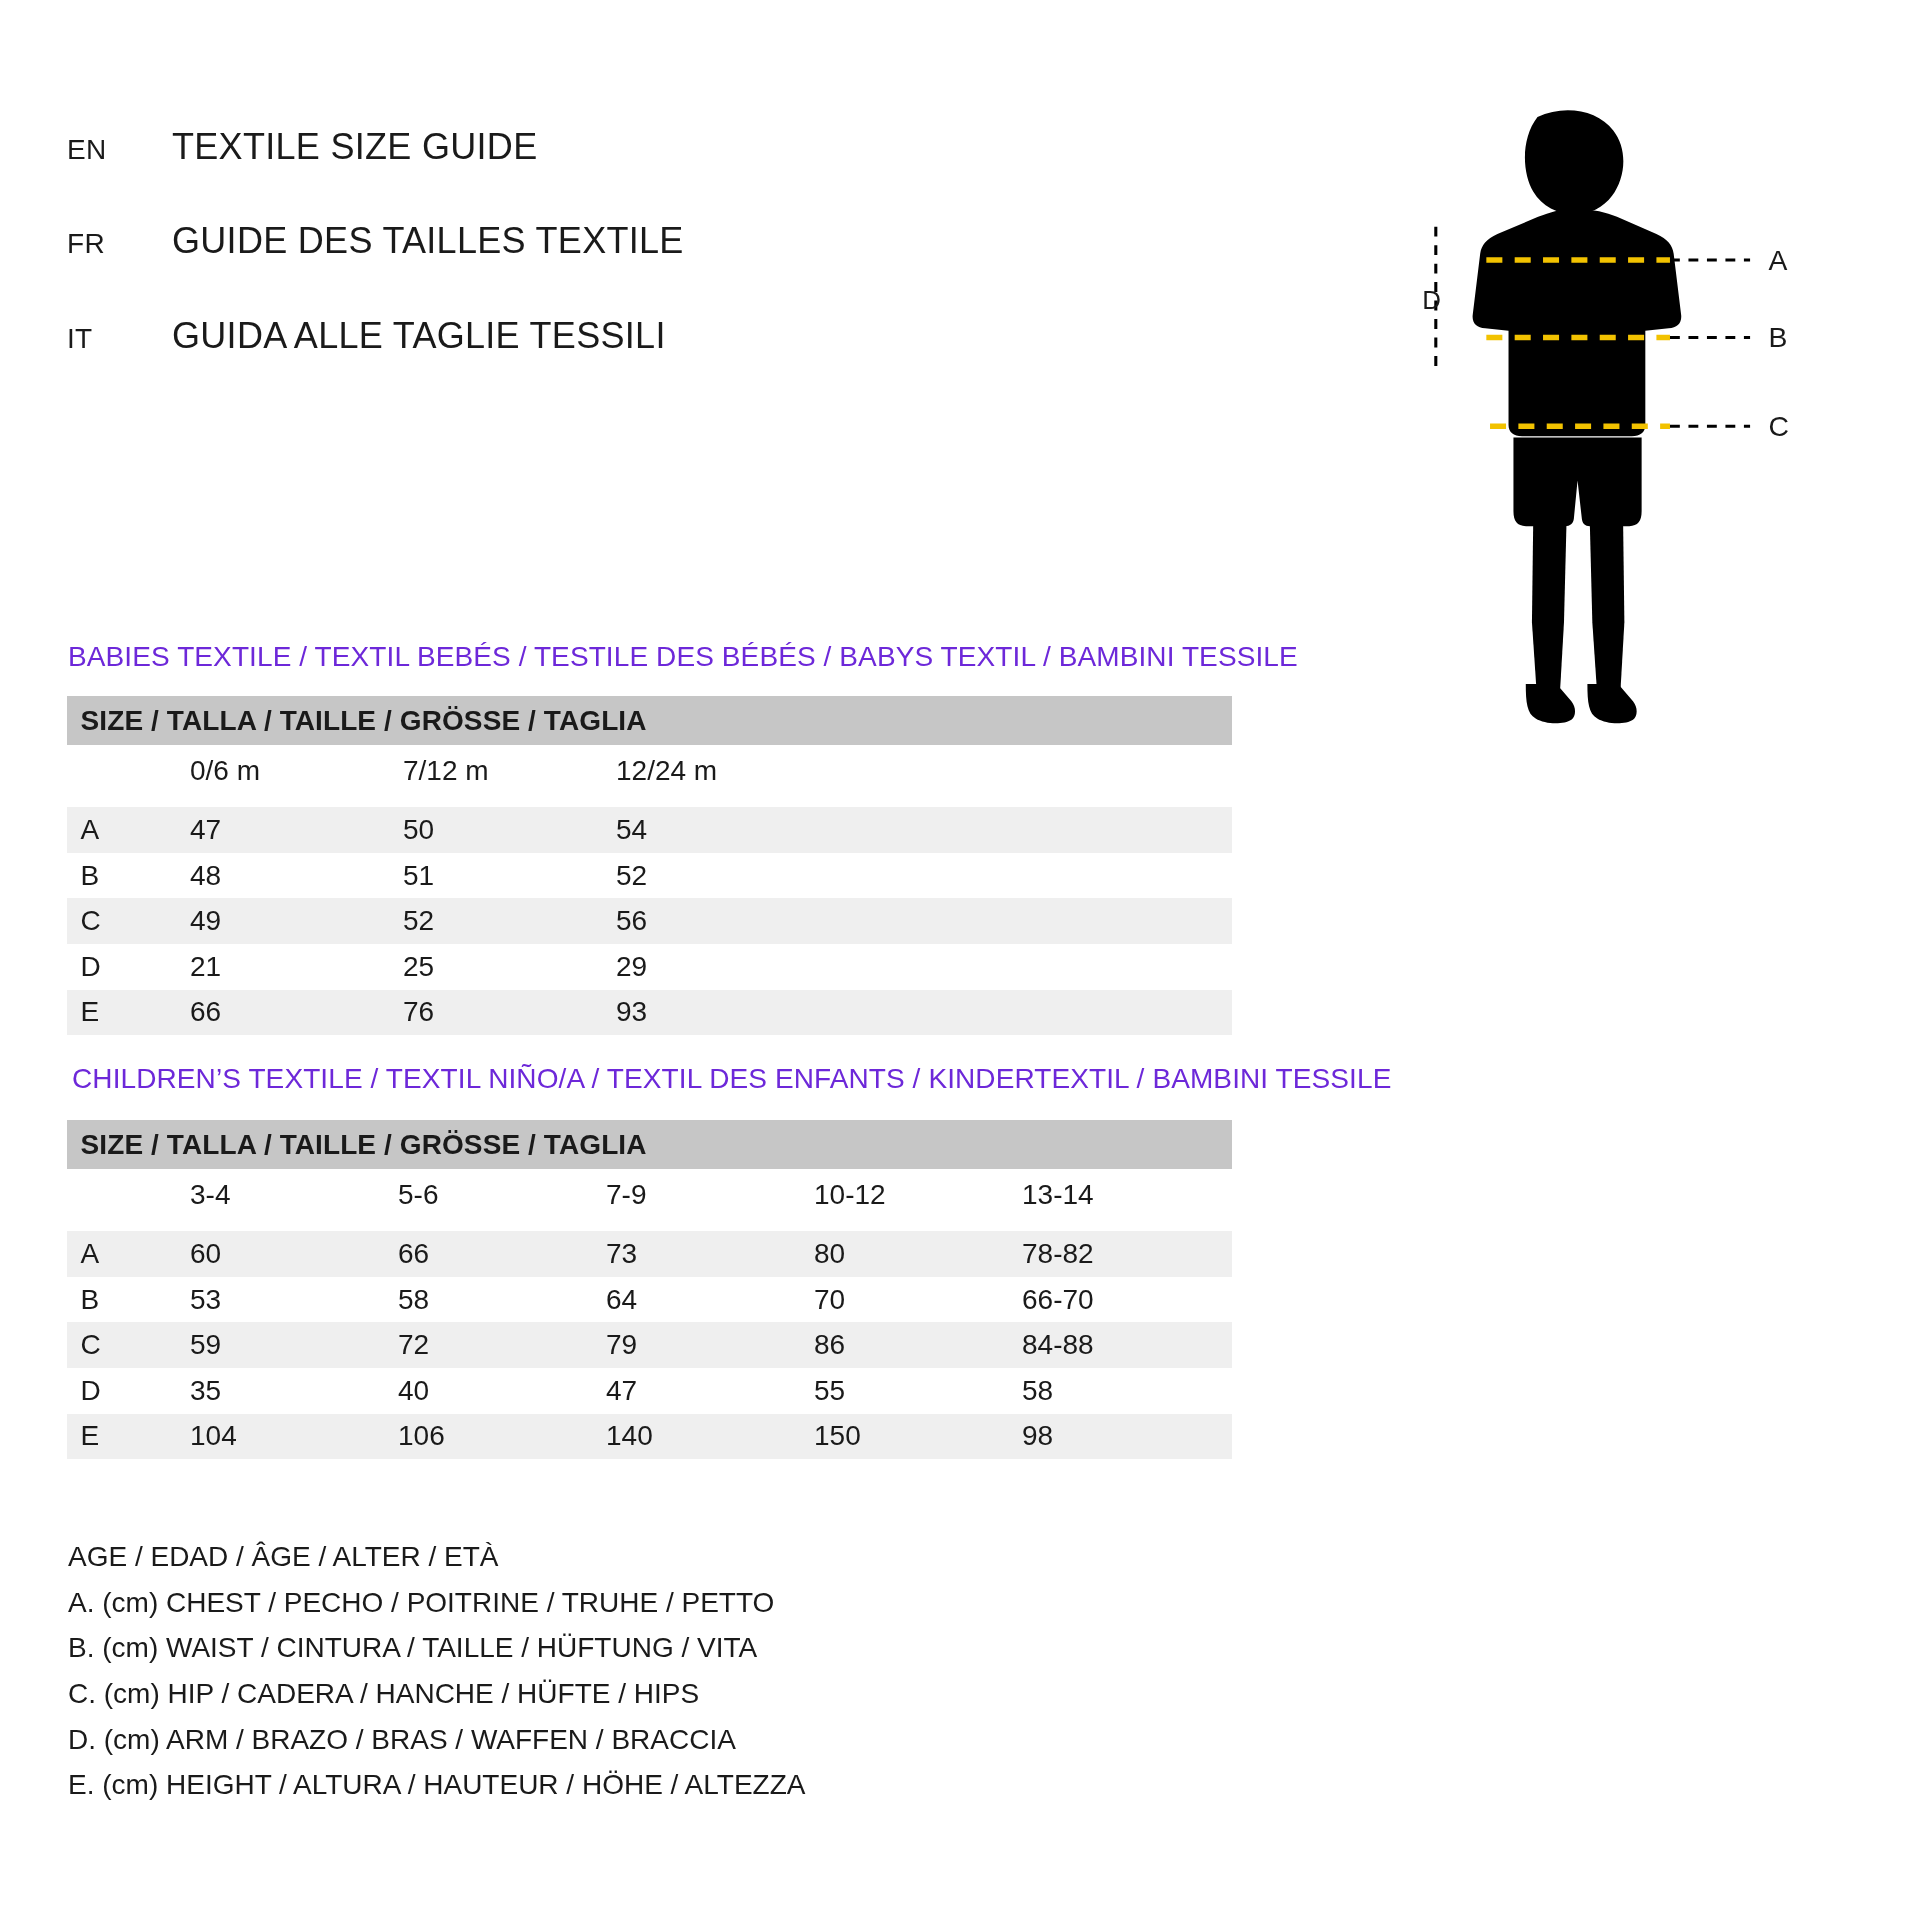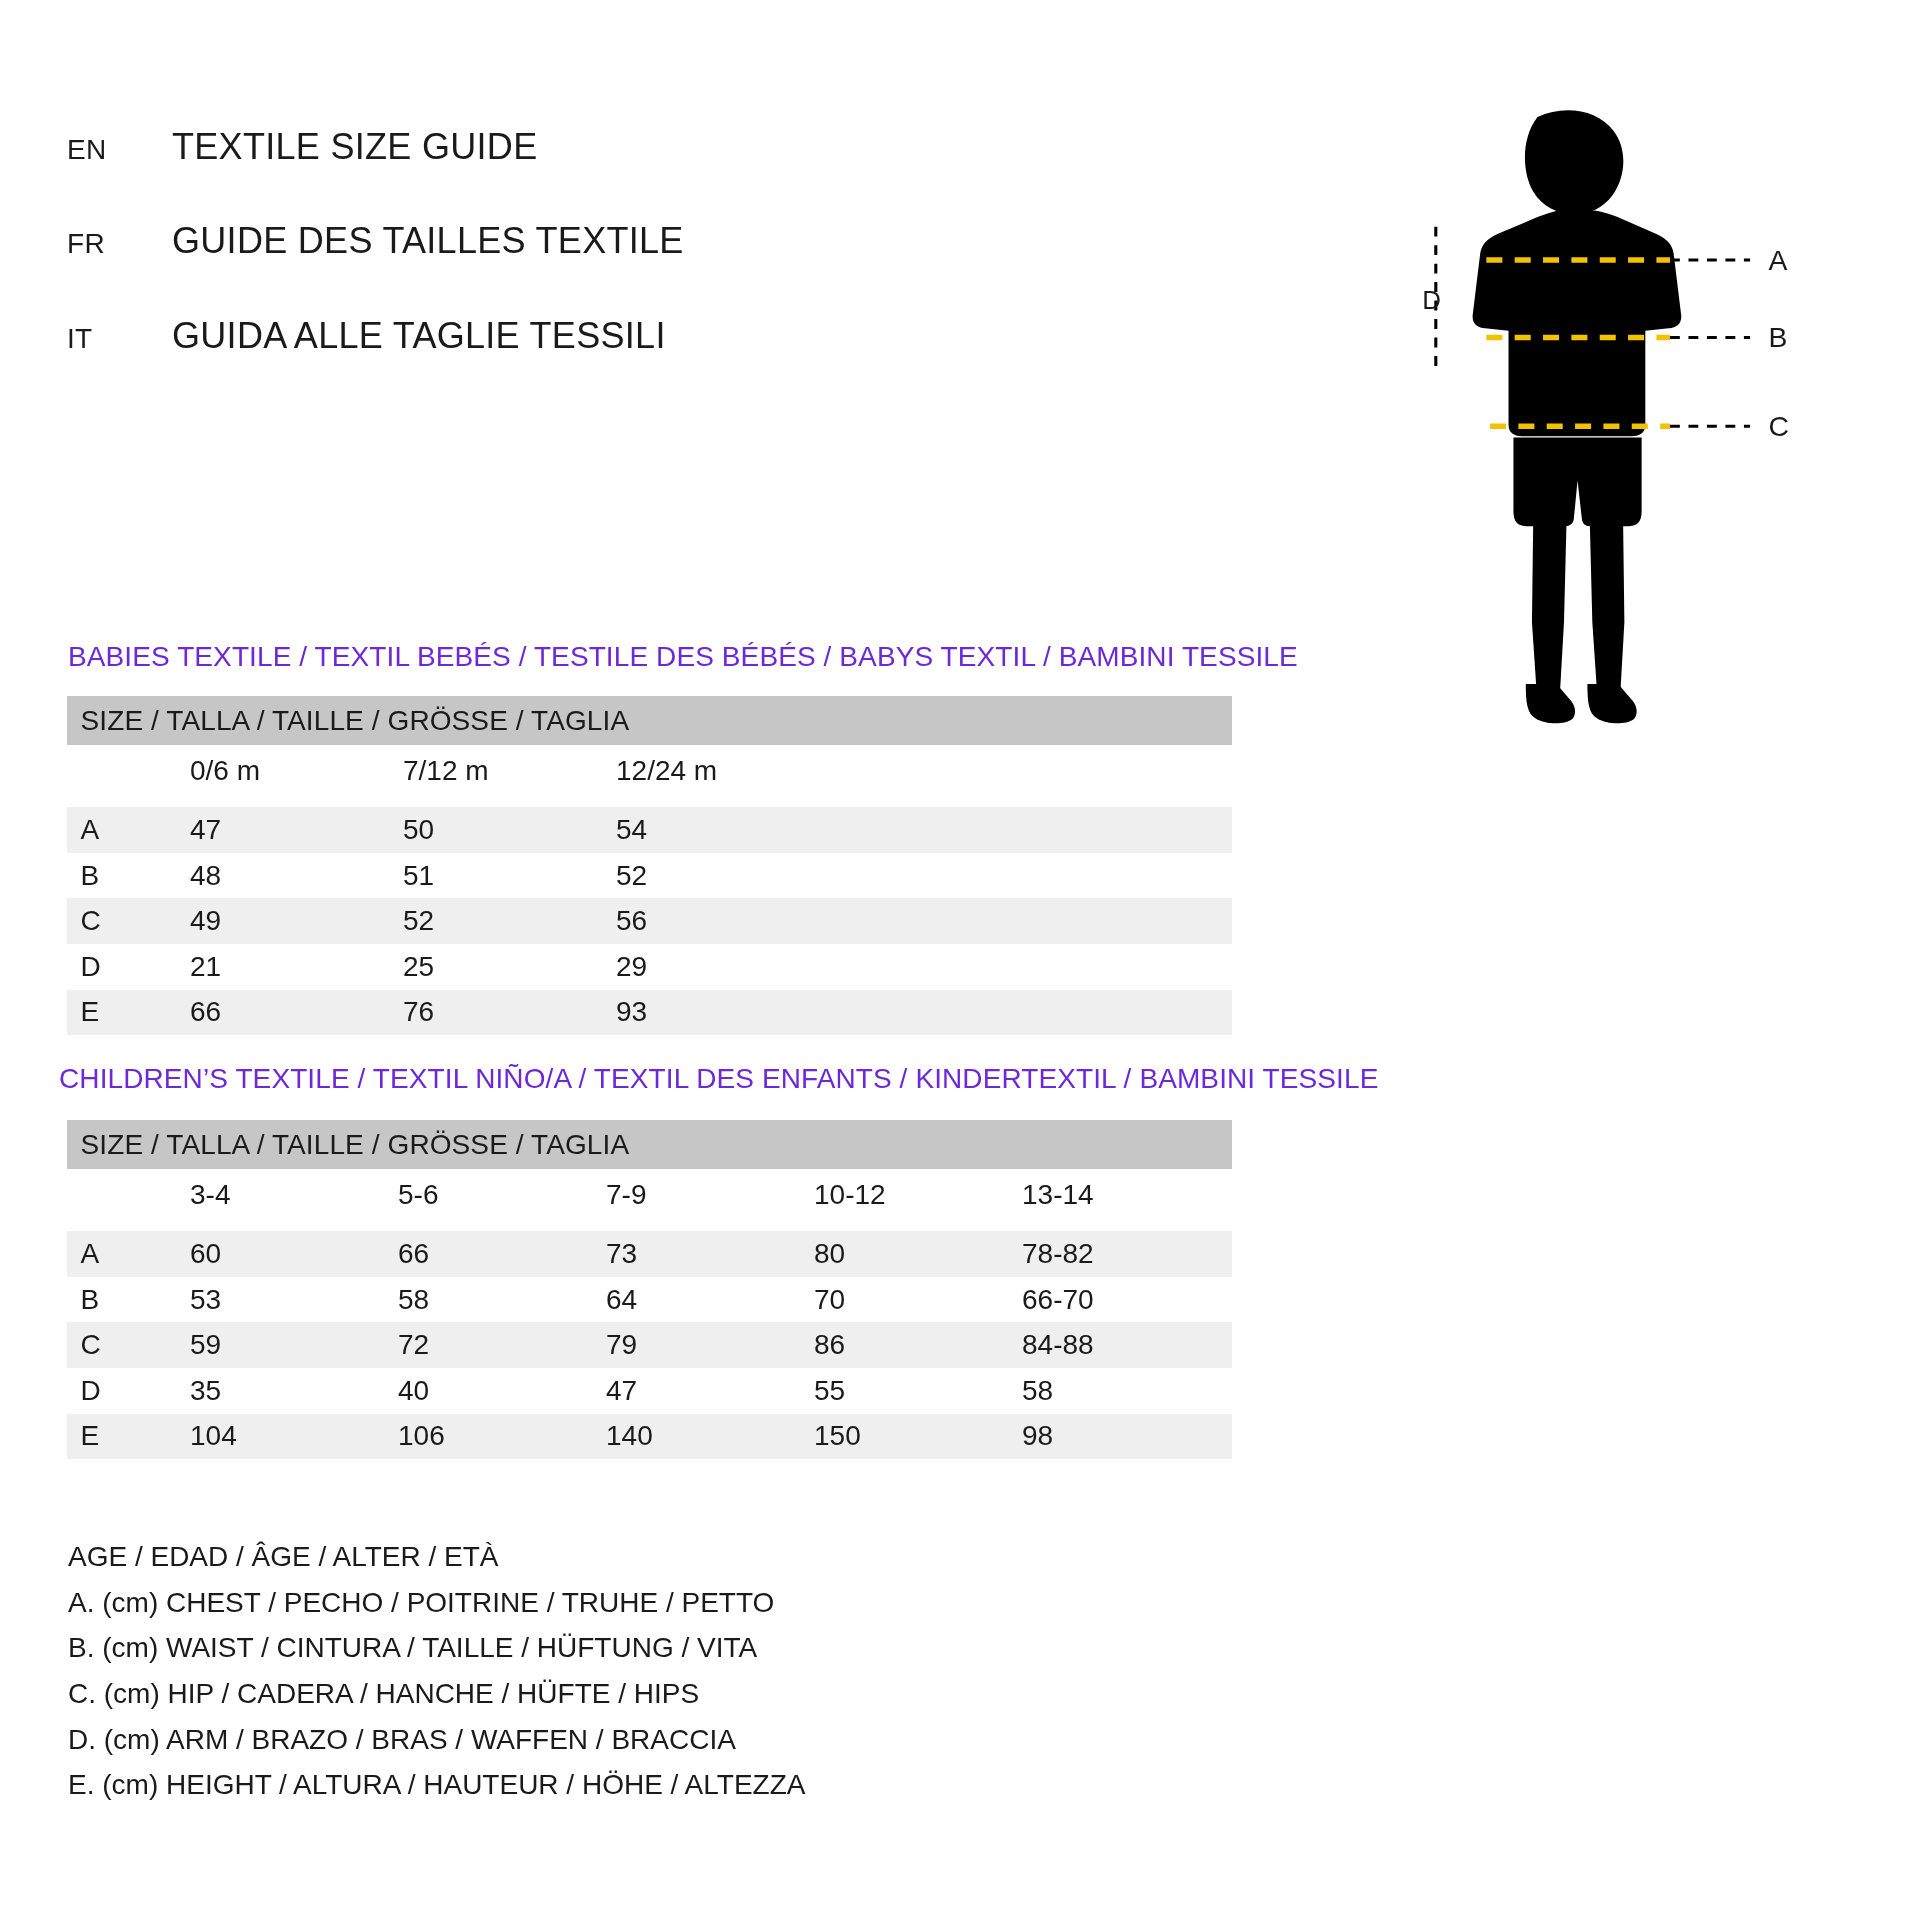--- a/index.html
+++ b/index.html
@@ -53,36 +53,36 @@
 
   
   .section-caption {
     position: absolute;
     font-size: 28px;
     color: #6d28d9;
     letter-spacing: 0.1px;
     white-space: nowrap;
   }
   #babies-caption { left: 68px; top: 641px; }
-  #children-caption { left: 59px; top: 1063px; }
+  #children-caption { left: 72px; top: 1063px; }
 
   
   .size-table {
     position: absolute;
     border-collapse: collapse;
     font-size: 28px;
     color: #1a1a1a;
   }
   #babies-table { left: 67px; top: 696px; width: 1165px; }
   #children-table { left: 67px; top: 1120px; width: 1165px; }
 
   .size-table th.head-cell {
     background: #c6c6c6;
     text-align: left;
-    font-weight: normal;
+    font-weight: bold;
     font-size: 28px;
     padding: 8.6px 0 8.6px 13.6px;
     letter-spacing: 0.1px;
   }
   .size-table td {
     padding: 6.8px 0;
     font-size: 28px;
   }
   .size-table tr.shade td { background: #efefef; }
   .size-table tr.plain td { background: #ffffff; }

